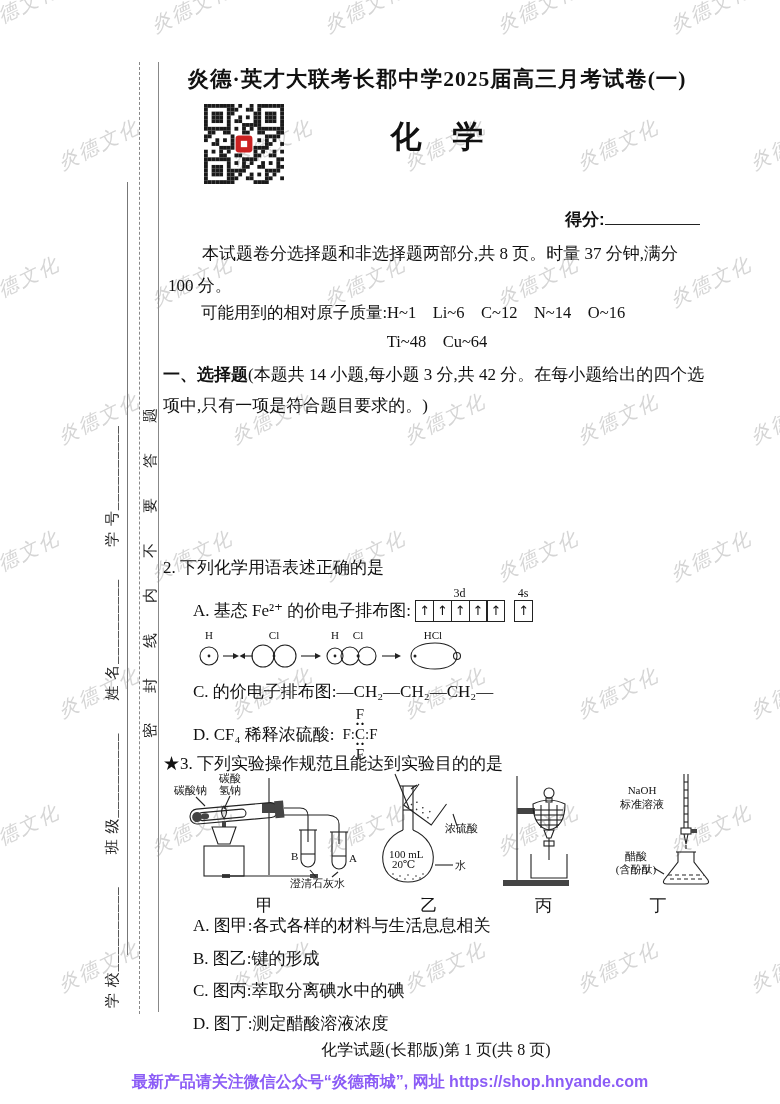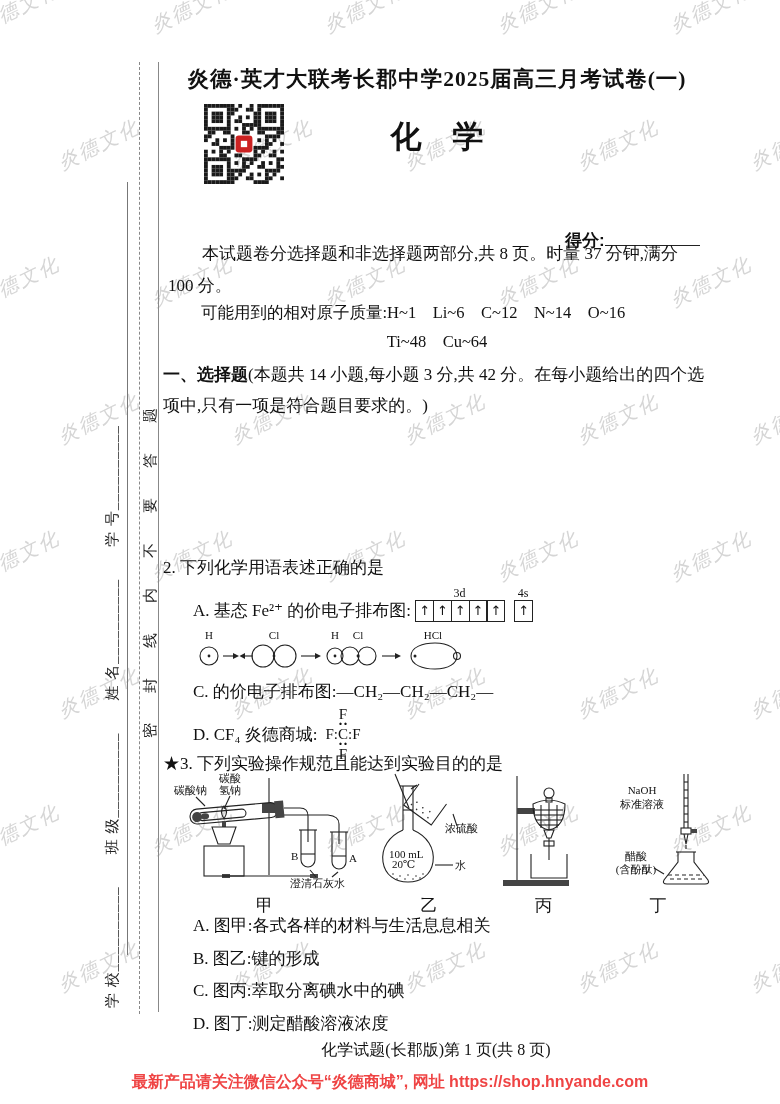--- a/index.html
+++ b/index.html
@@ -20,21 +20,21 @@
   .seal-text{position:absolute;left:141px;top:738px;width:375px;height:18px;
       transform:rotate(-90deg);transform-origin:0 0;font-size:15px;letter-spacing:30px;
       color:#222;white-space:nowrap;}
   
   .exam-title{position:absolute;left:168px;top:64px;width:538px;text-align:center;
       font-size:21.5px;font-weight:bold;letter-spacing:1px;}
   .qr{position:absolute;left:204px;top:104px;width:80px;height:80px;}
   .subject{position:absolute;left:168px;top:116px;width:538px;text-align:center;
       font-size:31px;font-weight:bold;font-family:"Liberation Sans","DejaVu Sans",sans-serif;}
   .score{position:absolute;left:565px;top:208px;font-size:17px;font-weight:bold;
-      font-family:"Liberation Sans","DejaVu Sans",sans-serif;margin-top:21px;}
+      font-family:"Liberation Sans","DejaVu Sans",sans-serif;}
   .score-line{display:inline-block;width:95px;height:14px;border-bottom:1.5px solid #222;}
   
   .intro{position:absolute;left:168px;top:238px;width:538px;font-size:17px;
       line-height:32px;text-indent:2em;}
   .masses1{position:absolute;left:168px;top:302px;width:538px;font-size:16.5px;
       text-indent:2em;white-space:pre-wrap;}
   .masses2{position:absolute;left:168px;top:331px;width:538px;text-align:center;
       font-size:16.5px;white-space:pre-wrap;}
   .section-hdr{position:absolute;left:163px;top:359px;width:546px;font-size:17px;line-height:31px;}
   .section-hdr b{font-family:"Liberation Sans","DejaVu Sans",sans-serif;}
@@ -63,21 +63,21 @@
       font-size:15px;line-height:13px;}
   .eform .dots{line-height:7px;font-weight:bold;}
   .q3stem{position:absolute;left:163px;top:752px;font-size:17px;}
   .figrow{position:absolute;left:172px;top:772px;width:540px;display:flex;
       align-items:flex-end;gap:12px;}
   .fig{text-align:center;}
   .figcap{font-size:17px;margin-top:0;}
   .q3opts{top:910px;line-height:32.5px;}
   .page-footer{position:absolute;left:163px;top:1028px;width:546px;text-align:center;font-size:16px;margin-top:12px;}
   .promo{position:absolute;left:0;top:1072px;width:780px;text-align:center;font-size:16px;
-      font-weight:bold;font-family:"Liberation Sans","DejaVu Sans",sans-serif;color:#ef4444;}
+      font-weight:bold;font-family:"Liberation Sans","DejaVu Sans",sans-serif;color:#8b5cf6;}
 </style>
 </head>
 <body>
 
 <div class="page">
 
   <div id="wm-layer">
       <span class="wm" style="color: rgb(203, 203, 203); left: -25px; top: -6px;">炎德文化</span>
       <span class="wm" style="color: rgb(203, 203, 203); left: 148px; top: -6px;">炎德文化</span>
       <span class="wm" style="color: rgb(203, 203, 203); left: 321px; top: -6px;">炎德文化</span>
@@ -420,21 +420,21 @@
         <text x="238" y="11" text-anchor="middle">HCl</text>
         <path class="ln" d="M216,28 C216,19 228,15 240,15 C254,15 262,21 262,28 C262,35 254,41 240,41 C228,41 216,37 216,28 Z"></path>
         <circle class="fl" cx="220" cy="28" r="1.5"></circle>
           <circle class="ln" cx="262" cy="28" r="3.5"></circle>
       </svg>
     </div>
 
     <div class="opt" style="margin-top:6px;">C. 的价电子排布图:—CH₂—CH₂—CH₂—</div>
 
     <div class="rowmid" style="margin-top:5px;">
-      <span>D. CF₄ 炎德商城:</span>
+      <span>D. CF₄ 稀释浓硫酸:</span>
       <span class="eform">
         <span>F</span>
         <span class="dots">··</span>
         <span>F:C:F</span>
         <span class="dots">··</span>
         <span>F</span>
       </span>
     </div>
   </div>
 

